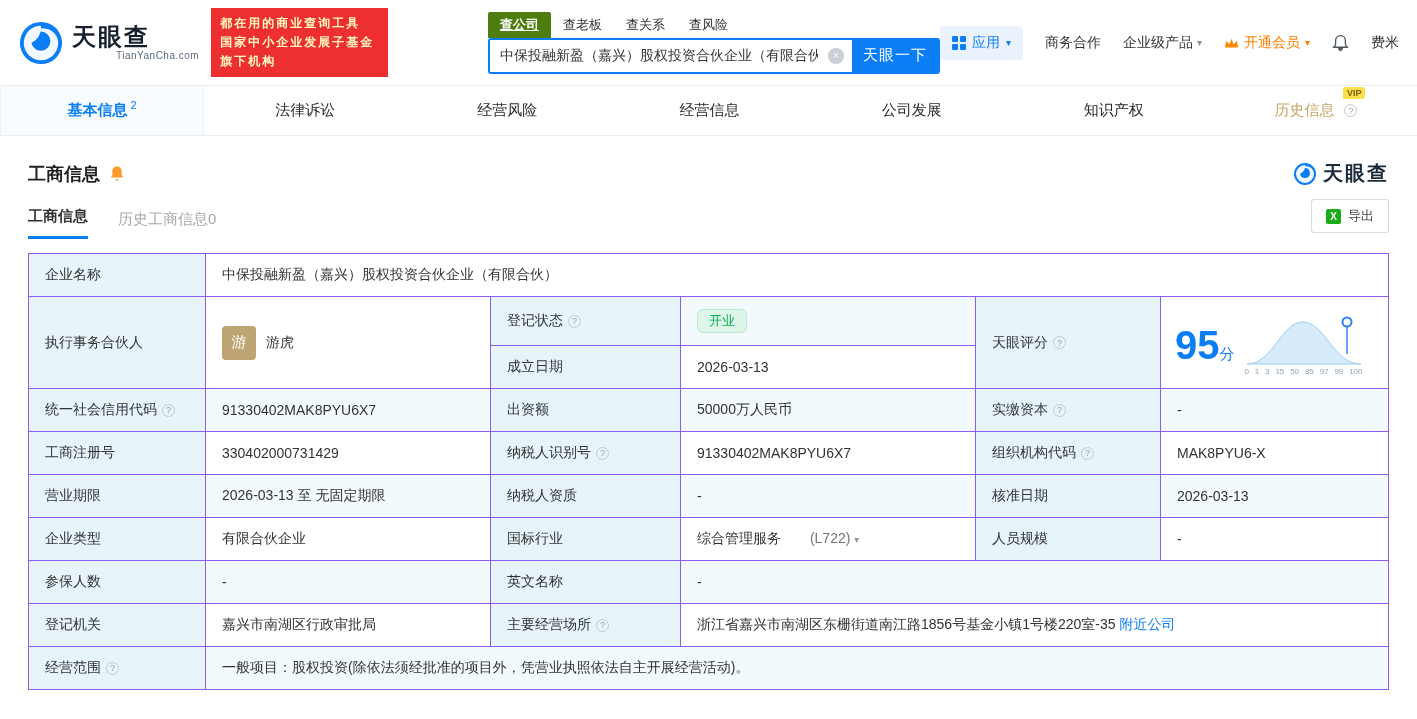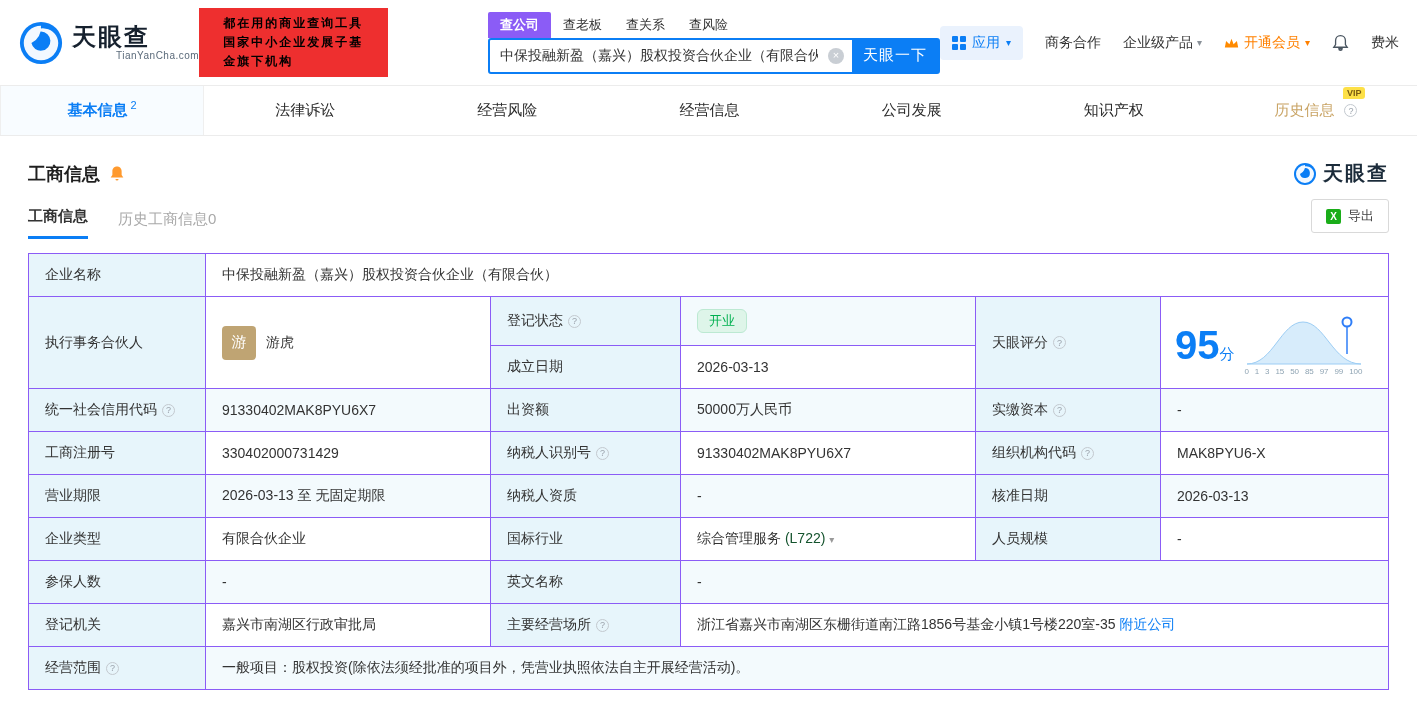--- a/index.html
+++ b/index.html
@@ -7,25 +7,25 @@
     margin: 0; width: 1417px; height: 719px; overflow: hidden;
     background: #fff; color: #333;
     font-family: "Liberation Sans", "DejaVu Sans", sans-serif;
   }
   
   .header { display: flex; align-items: center; height: 86px; padding: 0 18px; border-bottom: 1px solid #ececec; }
   .logo { display: flex; align-items: center; gap: 8px; cursor: pointer; }
   .logo-swirl { width: 46px; height: 46px; }
   .logo-text .t { font-size: 24px; font-weight: bold; color: #16212e; letter-spacing: 2px; line-height: 1.1; }
   .logo-text .s { font-size: 10px; color: #5a6a7a; letter-spacing: .5px; margin-left: 44px; }
-  .slogan { background: #ee2f2f; color: #000000; padding: 6px 24px; font-size: 12px; font-weight: bold; line-height: 1.6; letter-spacing: 2px; }
+  .slogan { margin-left: 12px; background: #ee2f2f; color: #fef9c3; padding: 6px 9px; font-size: 12px; font-weight: bold; line-height: 1.6; letter-spacing: 2px; }
   .search-area { margin-left: 100px; }
   .search-tabs { display: flex; align-items: flex-end; gap: 0; font-size: 13px; }
   .search-tab { padding: 4px 12px; color: #333; cursor: pointer; }
-  .search-tab.active { background: #8b5cf6; color: #fff; border-radius: 2px 2px 0 0; font-weight: bold; }
+  .search-tab.active { background: #4d7c0f; color: #fff; border-radius: 2px 2px 0 0; font-weight: bold; text-decoration: underline; }
   .search-box { display: flex; align-items: center; width: 452px; height: 36px; border: 2px solid #0b7ef5; border-radius: 3px; background: #fff; }
   .search-input { flex: 1; border: 0; outline: 0; padding: 0 10px; font-size: 14px; color: #333; font-family: inherit; min-width: 0; }
   .clear-btn { flex: 0 0 16px; width: 16px; height: 16px; border-radius: 50%; background: #c9ced4; color: #fff; font-size: 11px; line-height: 15px; text-align: center; margin-right: 8px; cursor: pointer; }
   .search-btn { height: 100%; width: 86px; background: #0b7ef5; color: #fff; border: 0; font-size: 15px; font-family: inherit; letter-spacing: 1px; cursor: pointer; }
   .header-right { margin-left: auto; display: flex; align-items: center; gap: 22px; font-size: 14px; white-space: nowrap; }
   .apps-pill { display: flex; align-items: center; gap: 6px; background: #eaf2fd; color: #0b7ef5; padding: 8px 12px; border-radius: 4px; cursor: pointer; }
   .menu-item { color: #333; cursor: pointer; display: flex; align-items: center; gap: 4px; }
   .vip-link { color: #ff8000; display: flex; align-items: center; gap: 5px; cursor: pointer; }
   .caret { font-size: 10px; color: #8a9199; }
   .apps-pill .caret { color: #0b7ef5; }
@@ -62,21 +62,21 @@
   .partner { display: flex; align-items: center; gap: 10px; }
   .avatar { width: 34px; height: 34px; border-radius: 4px; background: #bfa473; color: #fff; display: flex; align-items: center; justify-content: center; font-size: 15px; flex: 0 0 34px; }
   .partner-name { cursor: pointer; }
   .score-val { padding: 4px 8px 0 14px !important; }
   .score-wrap { display: flex; align-items: center; gap: 10px; }
   .score-num { font-size: 40px; font-weight: bold; color: #0b7ef5; line-height: 1; }
   .score-unit { font-size: 15px; color: #0b7ef5; }
   .score-chart-box { display: flex; flex-direction: column; }
   .axis { display: flex; justify-content: space-between; width: 118px; font-size: 8px; color: #8fa4b3; margin-top: 1px; }
   .link-blue { color: #0b7ef5; cursor: pointer; white-space: nowrap; }
-  .ind-code { color: #14532d; }
+  .ind-code { color: #737373; margin-left: 25px; }
   .ind-caret { color: #999; font-size: 10px; cursor: pointer; }
   .lbl-flex { display: flex; align-items: center; }
 </style>
 </head>
 <body>
 
 <div class="header">
   <div class="logo">
     <svg class="logo-swirl" viewBox="0 0 48 48">
       <circle cx="24" cy="24" r="22" fill="#0b7ef5"></circle>

